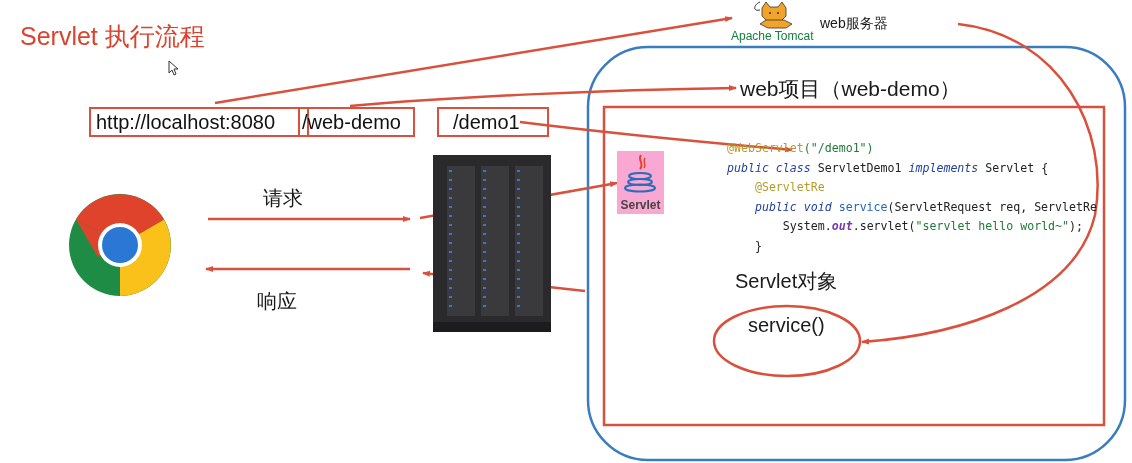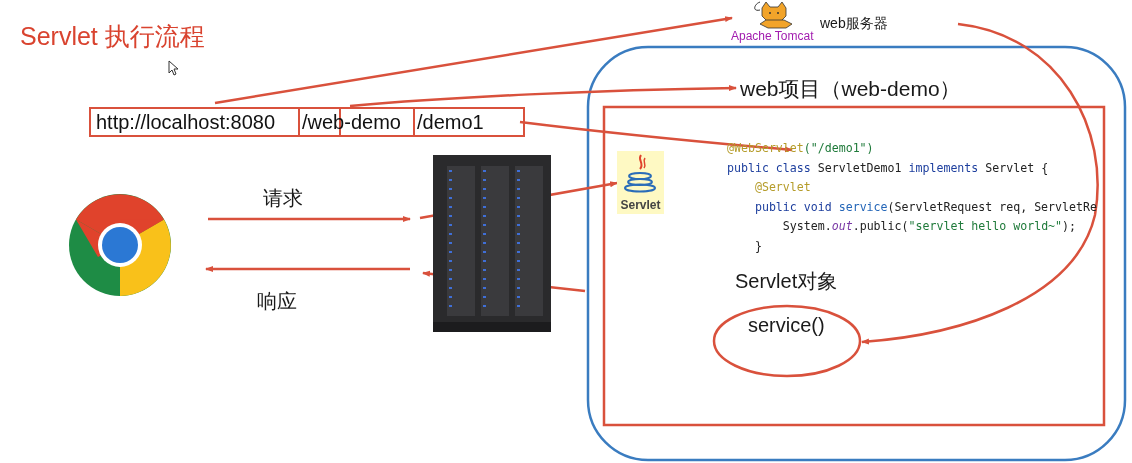--- a/index.html
+++ b/index.html
@@ -1,34 +1,34 @@
 <!DOCTYPE html>
 <html><head>
 <meta charset="utf-8">
 <style>
   html, body { margin:0; padding:0; background:#ffffff; }
   body { width:1132px; height:463px; position:relative; overflow:hidden; font-family:"Liberation Sans", "DejaVu Sans", sans-serif; }
   .abs { position:absolute; }
   #title { left:20px; top:20px; font-size:25px; color:#d9432f; white-space:nowrap; }
   .url-box { position:absolute; top:107px; height:30px; border:2.5px solid #d9513c; box-sizing:border-box; font-size:20px; color:#111; line-height:26px; padding-left:5px; white-space:nowrap; }
   .label { position:absolute; font-size:20px; color:#1a1a1a; white-space:nowrap; }
-  #tomcat-caption { left:731px; top:29px; font-size:12px; color:#a21caf; white-space:nowrap; }
+  #tomcat-caption { left:731px; top:29px; font-size:12px; color:#15803d; white-space:nowrap; }
   #server-label { left:820px; top:15px; font-size:14px; }
   #project-label { left:740px; top:75px; font-size:21px;text-align:center; }
   #req-label { left:263px; top:185px; font-size:20px;text-align:right; }
   #resp-label { left:257px; top:288px; font-size:20px; }
   #servlet-obj-label { left:735px; top:268px; font-size:20px; }
   #service-label { left:748px; top:314px; font-size:20px; }
   #code { left:727px; top:139px; font-family:"DejaVu Sans Mono", "Liberation Mono", monospace; font-size:11.6px; line-height:19.5px; color:#222; white-space:pre; }
-  .kw { color:#1e3f9e; }
+  .kw { color:#1e3f9e;font-style:italic; }
   .ann { color:#b59c2a; }
   .str { color:#1f7a3a; }
-  .it { color:#7a3aa6; font-style:italic; }
+  .it { color:#7a3aa6; font-style:italic;font-weight:bold; }
   .mn { color:#2466b8;margin-top:11px; }
-  #servlet-icon { left:617px; top:151px; width:47px; height:63px; background:#fef9c3; }
+  #servlet-icon { left:617px; top:151px; width:47px; height:63px; background:#f9a8d4; }
   #servlet-icon-label { position:absolute; left:0; bottom:2px; width:47px; text-align:center; font-size:12px; font-weight:bold; color:#444; }
   #cursor { left:168px; top:60px; }
   svg#overlay { position:absolute; left:0; top:0; }
 </style>
 </head>
 <body>
 
 <svg id="overlay" width="1132" height="463" viewBox="0 0 1132 463">
   <defs>
     <marker id="ah" markerWidth="8" markerHeight="8" refX="7" refY="4" orient="auto" markerUnits="userSpaceOnUse">
@@ -135,23 +135,23 @@
     <circle cx="20" cy="11" r="1" fill="#333"></circle>
   </g>
 </svg>
 
 <div id="title" class="abs">Servlet 执行流程</div>
 
 <svg id="cursor" class="abs" width="12" height="16" viewBox="0 0 12 16">
   <path d="M1,1 L1,13 L4,10 L6,15 L8,14 L6,9 L10,9 Z" fill="#fff" stroke="#333" stroke-width="1"></path>
 </svg>
 
-<div class="url-box" style="left:89px; width:252px;">http://localhost:8080</div>
+<div class="url-box" style="left:89px; width:220px;">http://localhost:8080</div>
 <div class="url-box" style="left:298px; width:117px; padding-left:2px;">/web-demo</div>
-<div class="url-box" style="left:413px; width:112px; padding-left:2px;">/demo1</div>
+<div class="url-box" style="left:437px; width:112px; padding-left:14px;">/demo1</div>
 
 <div id="tomcat-caption" class="abs">Apache Tomcat</div>
 <div id="server-label" class="label">web服务器</div>
 <div id="project-label" class="label">web项目（web-demo）</div>
 
 <div id="req-label" class="label">请求</div>
 <div id="resp-label" class="label">响应</div>
 
 <div id="servlet-icon" class="abs">
   <svg width="47" height="44" viewBox="0 0 47 44">
@@ -159,19 +159,19 @@
     <path d="M28,7 C25,11 30,13 27,17" fill="none" stroke="#e0432c" stroke-width="1.5"></path>
     <ellipse cx="23" cy="25" rx="11" ry="3" fill="none" stroke="#2a6cb8" stroke-width="2"></ellipse>
     <ellipse cx="23" cy="31" rx="12" ry="3" fill="none" stroke="#2a6cb8" stroke-width="2"></ellipse>
     <ellipse cx="23" cy="37" rx="15" ry="3.5" fill="none" stroke="#2a6cb8" stroke-width="2"></ellipse>
   </svg>
   <div id="servlet-icon-label">Servlet</div>
 </div>
 
 <div id="code" class="abs"><span class="ann">@WebServlet</span><span class="str">("/demo1")</span>
 <span class="kw">public class</span><span> ServletDemo1 </span><span class="kw">implements</span><span> Servlet {</span>
-    <span class="ann">@Servlet</span>
+    <span class="ann">@ServletRe</span>
     <span class="kw">public void</span> <span class="mn">service</span><span>(ServletRequest req, ServletRe</span>
-        <span>System.</span><span class="it">out</span><span>.public(</span><span class="str">"servlet hello world~"</span><span>);</span>
+        <span>System.</span><span class="it">out</span><span>.servlet(</span><span class="str">"servlet hello world~"</span><span>);</span>
     <span>}</span></div>
 
 <div id="servlet-obj-label" class="label">Servlet对象</div>
 <div id="service-label" class="label">service()</div>
 
 </body></html>

